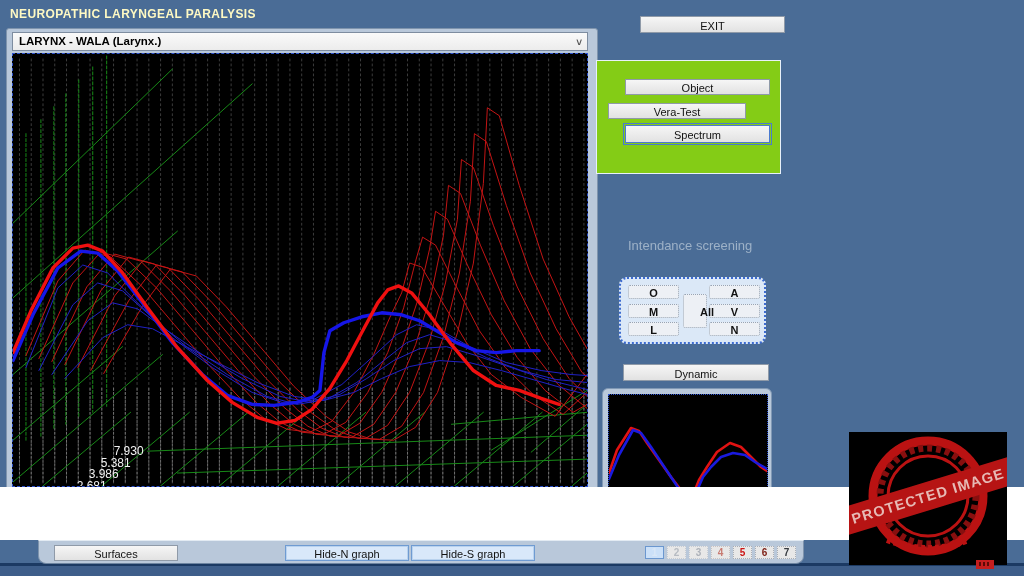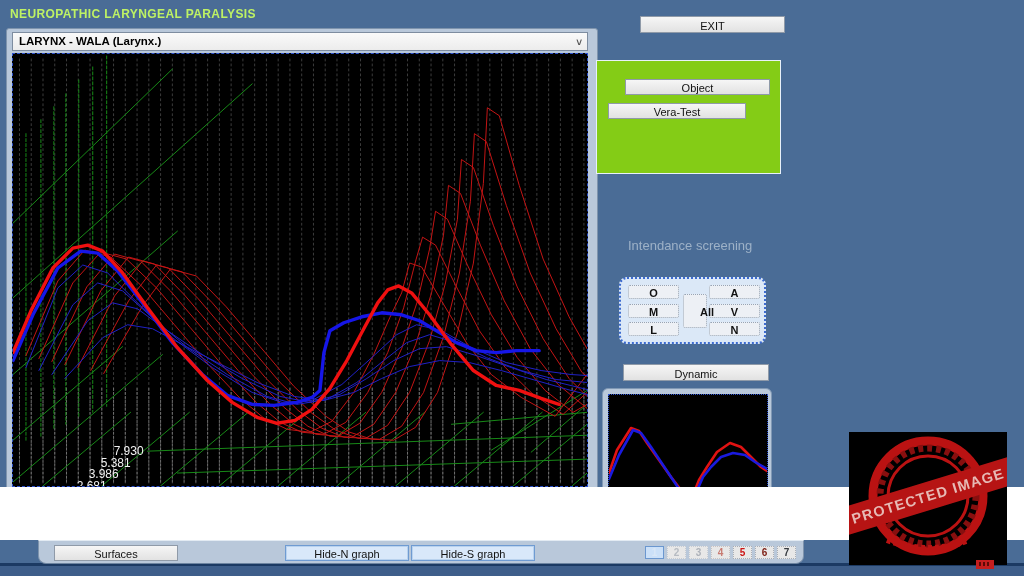--- a/index.html
+++ b/index.html
@@ -3,21 +3,21 @@
 <meta charset="utf-8">
 <style>
   html,body{margin:0;padding:0;}
   body{
     width:1024px;height:576px;position:relative;overflow:hidden;
     background:#4a6c96;
     font-family:"Liberation Sans","DejaVu Sans",sans-serif;
     -webkit-font-smoothing:antialiased;
   }
   .abs{position:absolute;box-sizing:border-box;}
-  #title{left:10px;top:7px;font-size:12px;font-weight:bold;color:#bef264;letter-spacing:.4px;}
+  #title{left:10px;top:7px;font-size:12px;font-weight:bold;color:#fef9c3;letter-spacing:.4px;}
   #main-panel{left:6px;top:28px;width:592px;height:512px;background:#b9c8da;border:1px solid #7f94ad;border-radius:3px;}
   #combo{left:12px;top:32px;width:576px;height:19px;background:linear-gradient(#fafafa,#ececec);
     border:1px solid #7e8da0;font-size:11.5px;font-weight:600;color:#000;line-height:17px;padding-left:6px;cursor:default;}
   #combo .chev{position:absolute;right:5px;top:1px;font-size:10px;color:#555;}
   #graph-box{left:12px;top:53px;width:576px;height:434px;background:#000;border:1px dashed #2d52d0;}
   #main-svg{position:absolute;left:0;top:0;}
   #white-band{left:0;top:487px;width:1024px;height:53px;background:#ffffff;z-index:5;}
   
   .btn{position:absolute;box-sizing:border-box;background:linear-gradient(#f6f6f6,#e2e2e2);
     border:1px solid #8f9aa8;font-size:11px;color:#111;text-align:center;line-height:15px;cursor:pointer;}
@@ -206,20 +206,21 @@
       <text x="88" y="415" fill="#f2f2f2" font-size="12" font-family="Liberation Sans, sans-serif">5.381</text>
       <text x="76" y="426" fill="#f2f2f2" font-size="12" font-family="Liberation Sans, sans-serif">3.986</text>
       <text x="64" y="438" fill="#f2f2f2" font-size="12" font-family="Liberation Sans, sans-serif">2.681</text>
     </svg>
 </div>
 
 <button class="btn" id="exit-btn">EXIT</button>
 <div class="abs" id="control-panel">
   <button class="btn" id="object-btn">Object</button>
   <button class="btn" id="vera-btn">Vera-Test</button>
+  <button class="btn" id="spectrum-btn">Spectrum</button>
 </div>
 <div class="abs" id="intendance">Intendance screening</div>
 <div class="abs" id="screening-group">
   <button class="gbtn" style="left:7px;top:6px;width:51px;height:14px;">O</button>
   <button class="gbtn" style="left:88px;top:6px;width:51px;height:14px;">A</button>
   <button class="gbtn" style="left:7px;top:25px;width:51px;height:14px;">M</button>
   <button class="gbtn" style="left:88px;top:25px;width:51px;height:14px;">V</button>
   <button class="gbtn" style="left:7px;top:43px;width:51px;height:14px;">L</button>
   <button class="gbtn" style="left:88px;top:43px;width:51px;height:14px;">N</button>
   <button class="gbtn" style="left:62px;top:15px;width:22px;height:34px;line-height:32px;padding-left:16px;">All</button>

